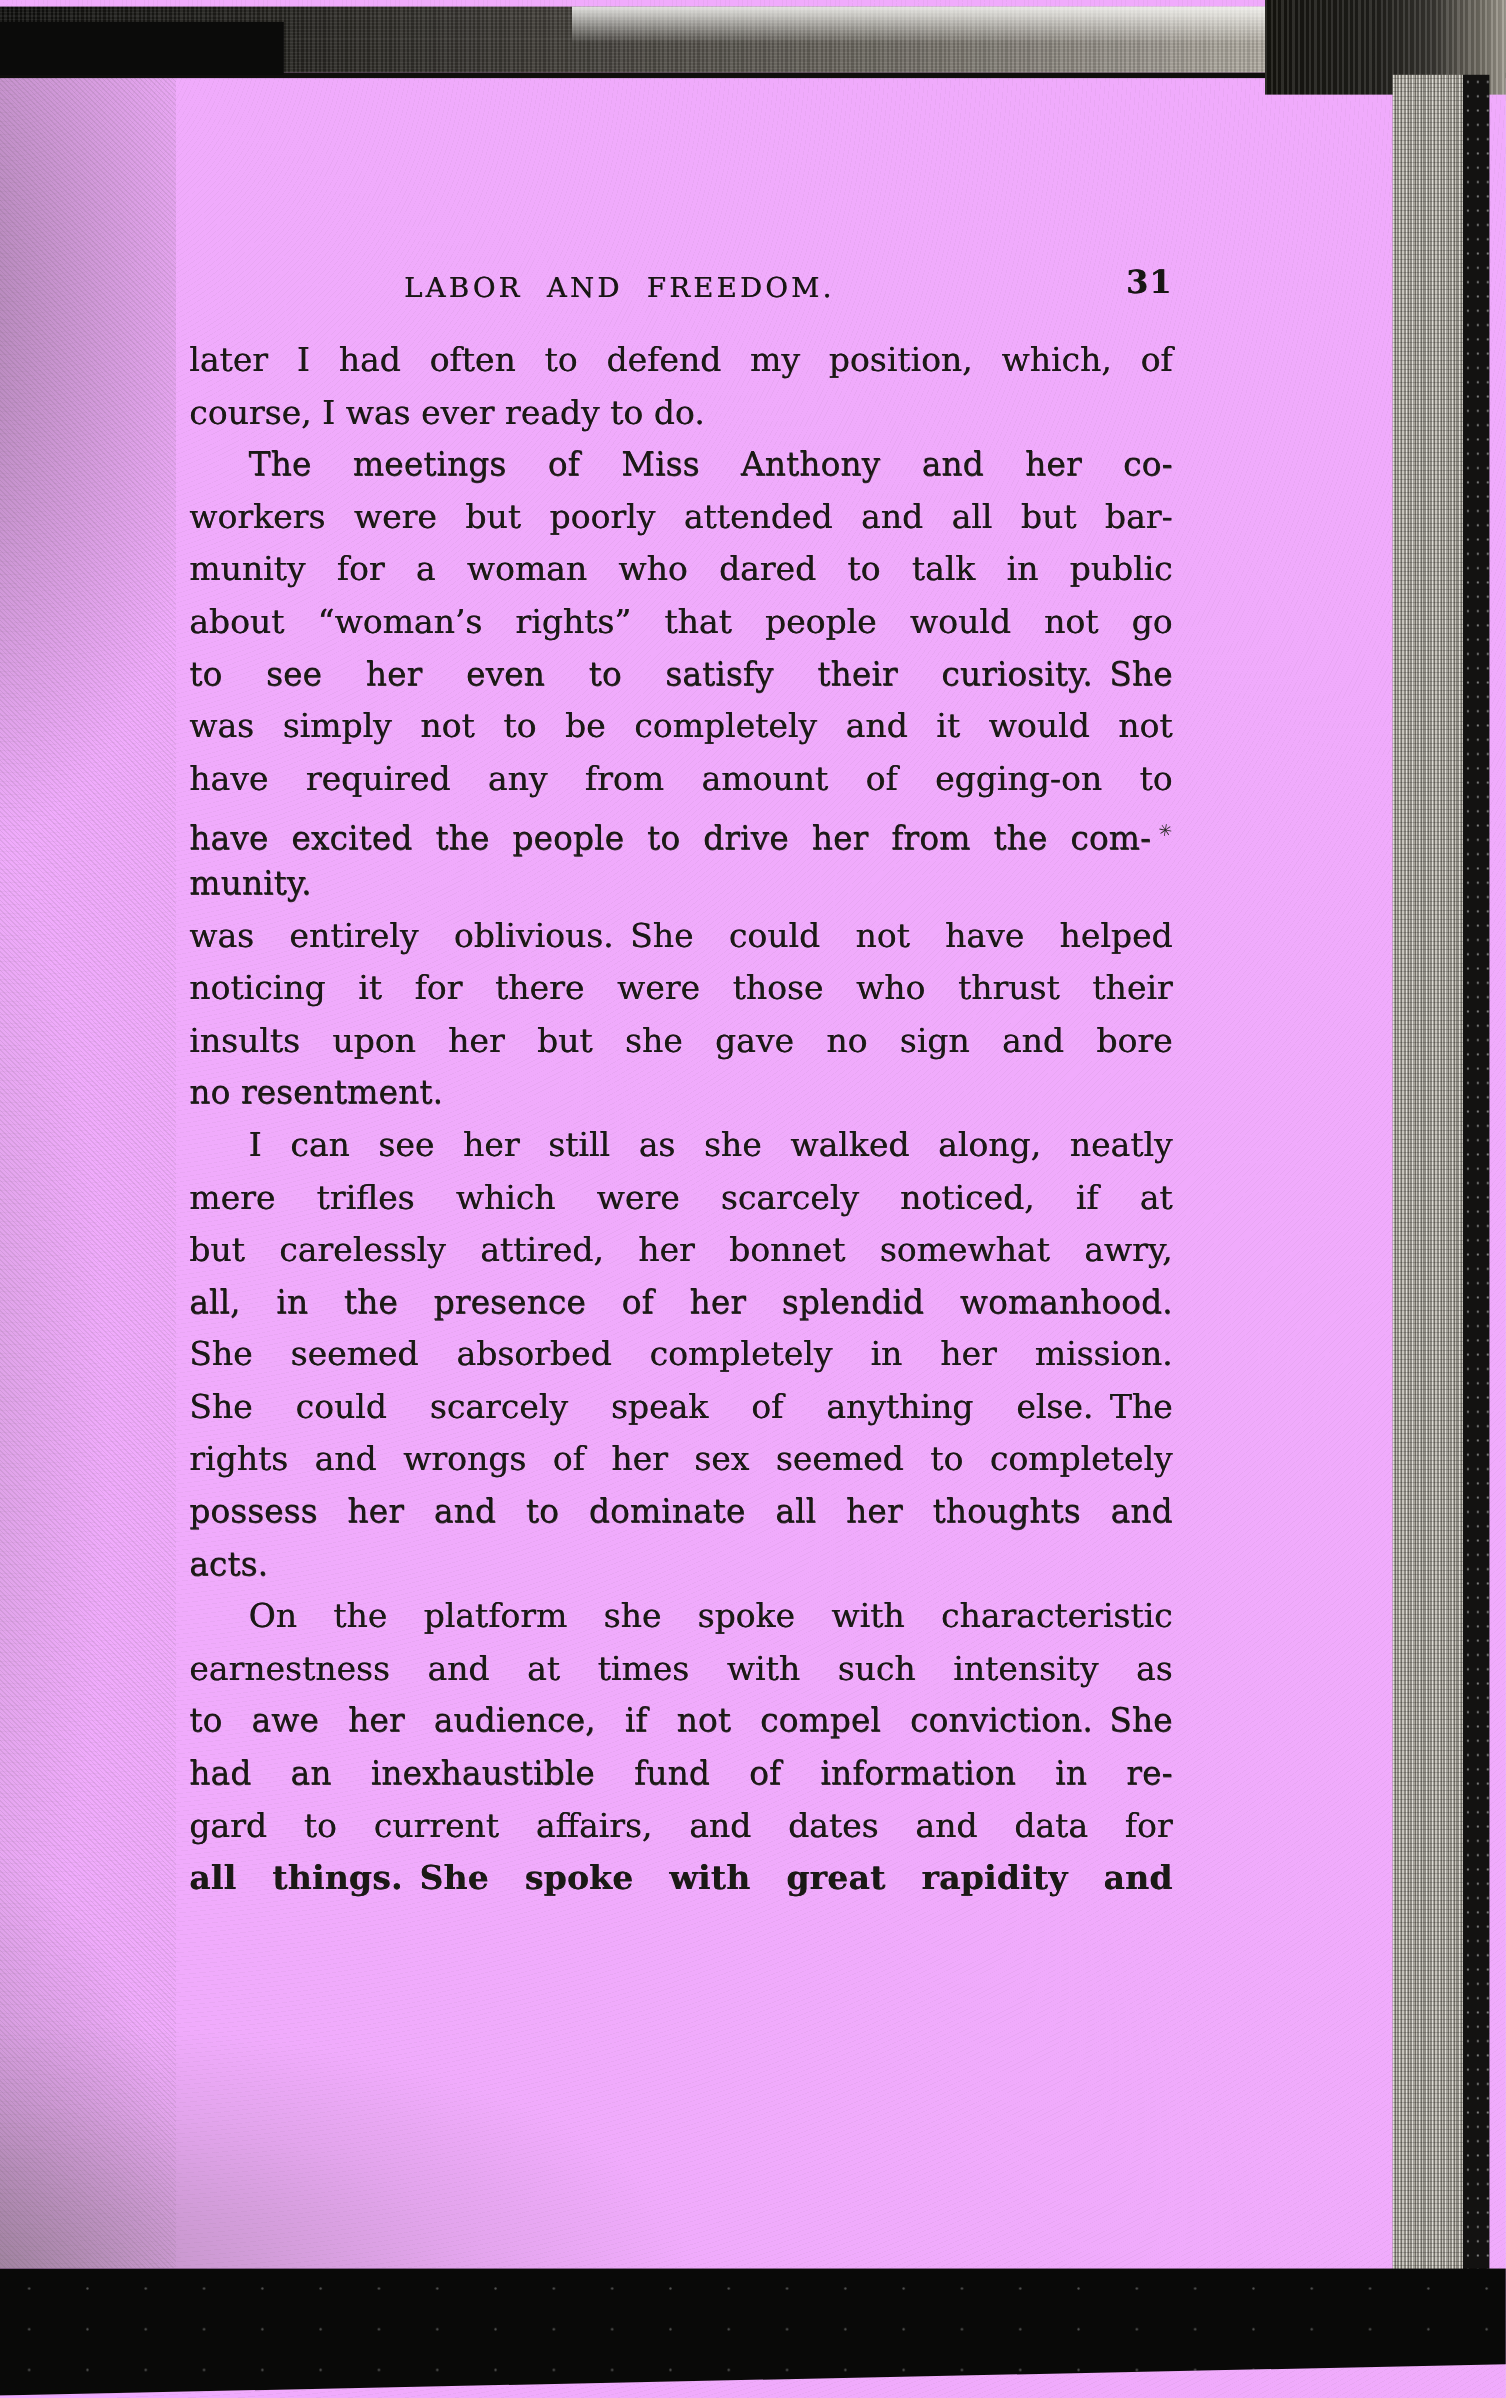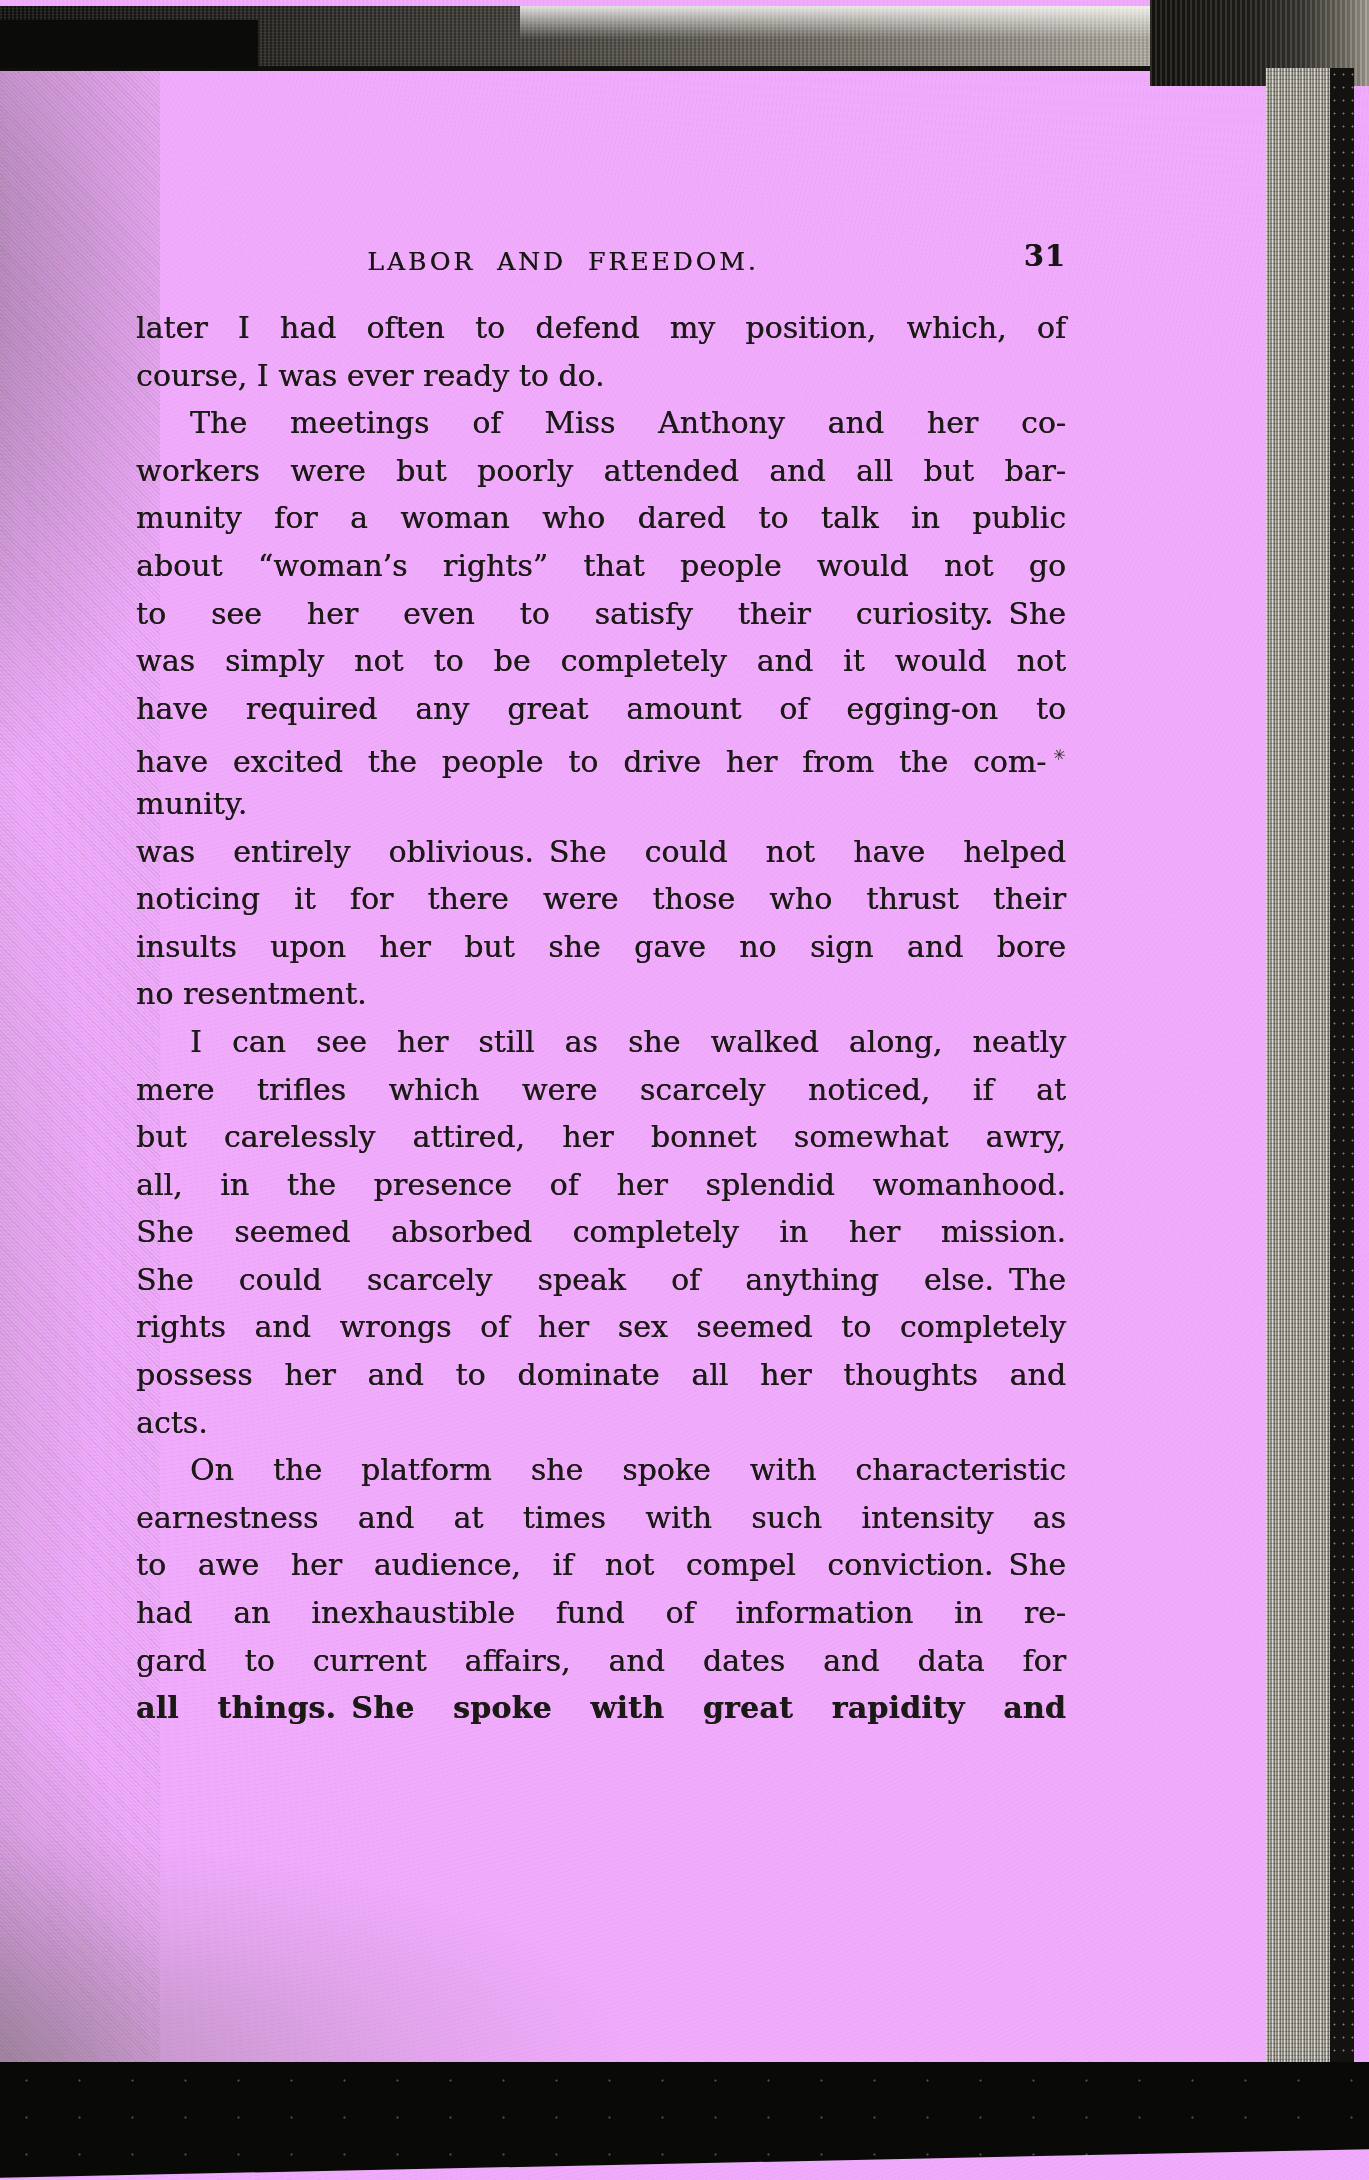--- a/index.html
+++ b/index.html
@@ -69,21 +69,21 @@
   }
   .page-num{
     position:absolute;right:0;top:-4px;font-size:29px;font-weight:bold;letter-spacing:1px;
     text-shadow:0.4px 0.4px 0.6px rgba(20,18,14,0.8);
   }
   .textcol{
     position:absolute;left:136px;top:304px;width:930px;
     font-size:30px;line-height:47.6px;color:#1b1916;
     text-shadow:0.35px 0.35px 0.45px rgba(25,22,17,0.85);
   }
-  .line{text-align:justify;text-align-last:justify;-moz-text-align-last:justify;height:47.6px;}
+  .line{text-align:justify;text-align-last:justify;-moz-text-align-last:justify;height:47.6px;margin-left:36px;}
   .line.parend{text-align-last:left;-moz-text-align-last:left;}
   .line.indent{padding-left:54px;}
   .line.heavy{font-weight:bold;letter-spacing:0.2px;}
   .ink-mark{
     display:inline-block;font-size:15px;vertical-align:12px;margin-left:7px;
     color:#2c2b28;transform:rotate(10deg);text-shadow:none;
   }
 </style>
 </head>
 <body>
@@ -107,21 +107,21 @@
 
   <div class="textcol">
     <div class="line">later I had often to defend my position, which, of</div>
     <div class="line parend">course, I was ever ready to do.</div>
     <div class="line indent">The meetings of Miss Anthony and her co-</div>
     <div class="line">workers were but poorly attended and all but bar-</div>
     <div class="line">munity for a woman who dared to talk in public</div>
     <div class="line">about “woman’s rights” that people would not go</div>
     <div class="line">to see her even to satisfy their curiosity. She</div>
     <div class="line">was simply not to be completely and it would not</div>
-    <div class="line">have required any great amount of egging-on to</div>
+    <div class="line">have required any from amount of egging-on to</div>
     <div class="line"><span>have excited the people to drive her from the com-</span><span class="ink-mark">✳</span></div>
     <div class="line parend">munity.</div>
     <div class="line">was entirely oblivious. She could not have helped</div>
     <div class="line">noticing it for there were those who thrust their</div>
     <div class="line">insults upon her but she gave no sign and bore</div>
     <div class="line parend">no resentment.</div>
     <div class="line indent">I can see her still as she walked along, neatly</div>
     <div class="line">mere trifles which were scarcely noticed, if at</div>
     <div class="line">but carelessly attired, her bonnet somewhat awry,</div>
     <div class="line">all, in the presence of her splendid womanhood.</div>

